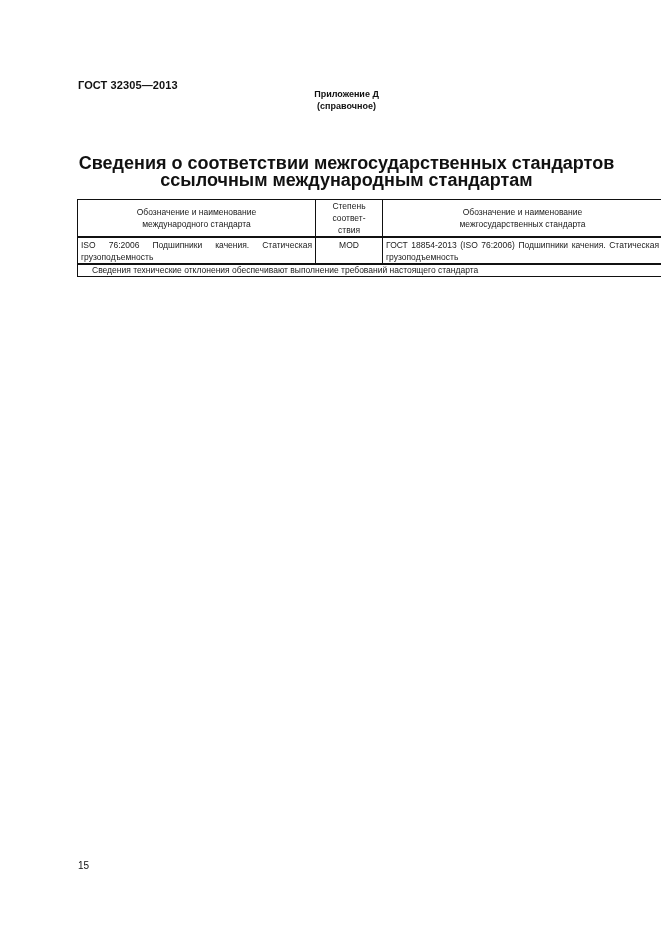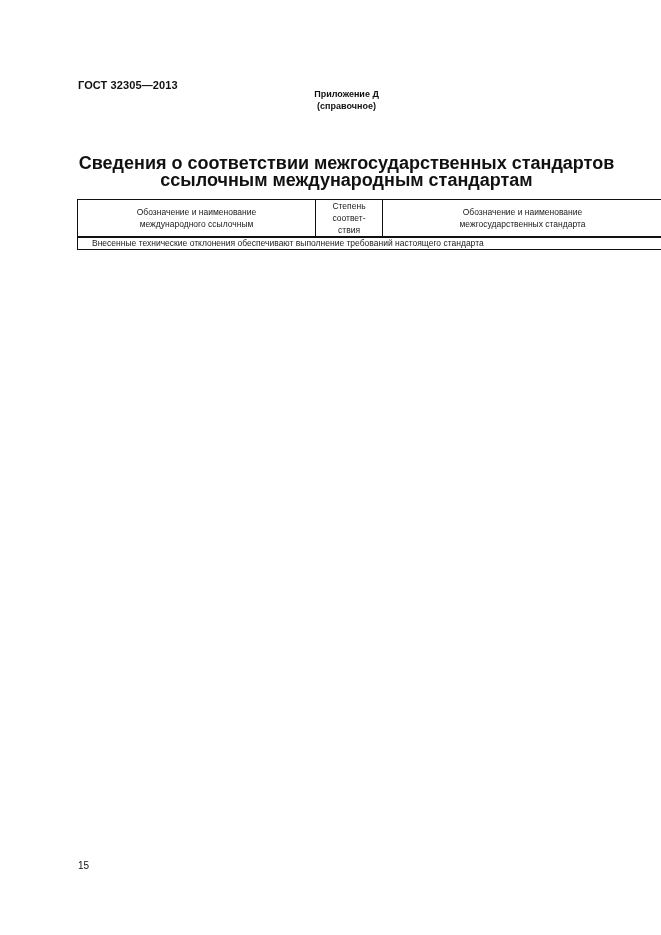--- a/index.html
+++ b/index.html
@@ -107,33 +107,38 @@
 <div class="section-title">
   <div>Сведения о соответствии межгосударственных стандартов</div>
   <div>ссылочным международным стандартам</div>
 </div>
 
 <table class="std-table">
   <thead>
     <tr>
       <th class="c1">
         <div>Обозначение и наименование</div>
-        <div>международного ссылочным</div>
+        <div>международного стандарта</div>
       </th>
       <th class="c2">
         <div>Степень</div>
         <div>соответ-</div>
         <div>ствия</div>
       </th>
       <th class="c3">
         <div>Обозначение и наименование</div>
         <div>межгосударственных стандарта</div>
       </th>
     </tr>
   </thead>
   <tbody>
+    <tr class="data">
+      <td class="just">ISO 76:2006 Подшипники качения. Статическая грузоподъемность</td>
+      <td class="mid">MOD</td>
+      <td class="just">ГОСТ 18854-2013 (ISO 76:2006) Подшипники качения. Статическая грузоподъемность</td>
+    </tr>
     <tr class="footer">
-      <td colspan="3">Внесенные технические отклонения обеспечивают выполнение требований настоящего стандарта</td>
+      <td colspan="3">Сведения технические отклонения обеспечивают выполнение требований настоящего стандарта</td>
     </tr>
   </tbody>
 </table>
 
 <div class="page-num">15</div>
 
 </body></html>

